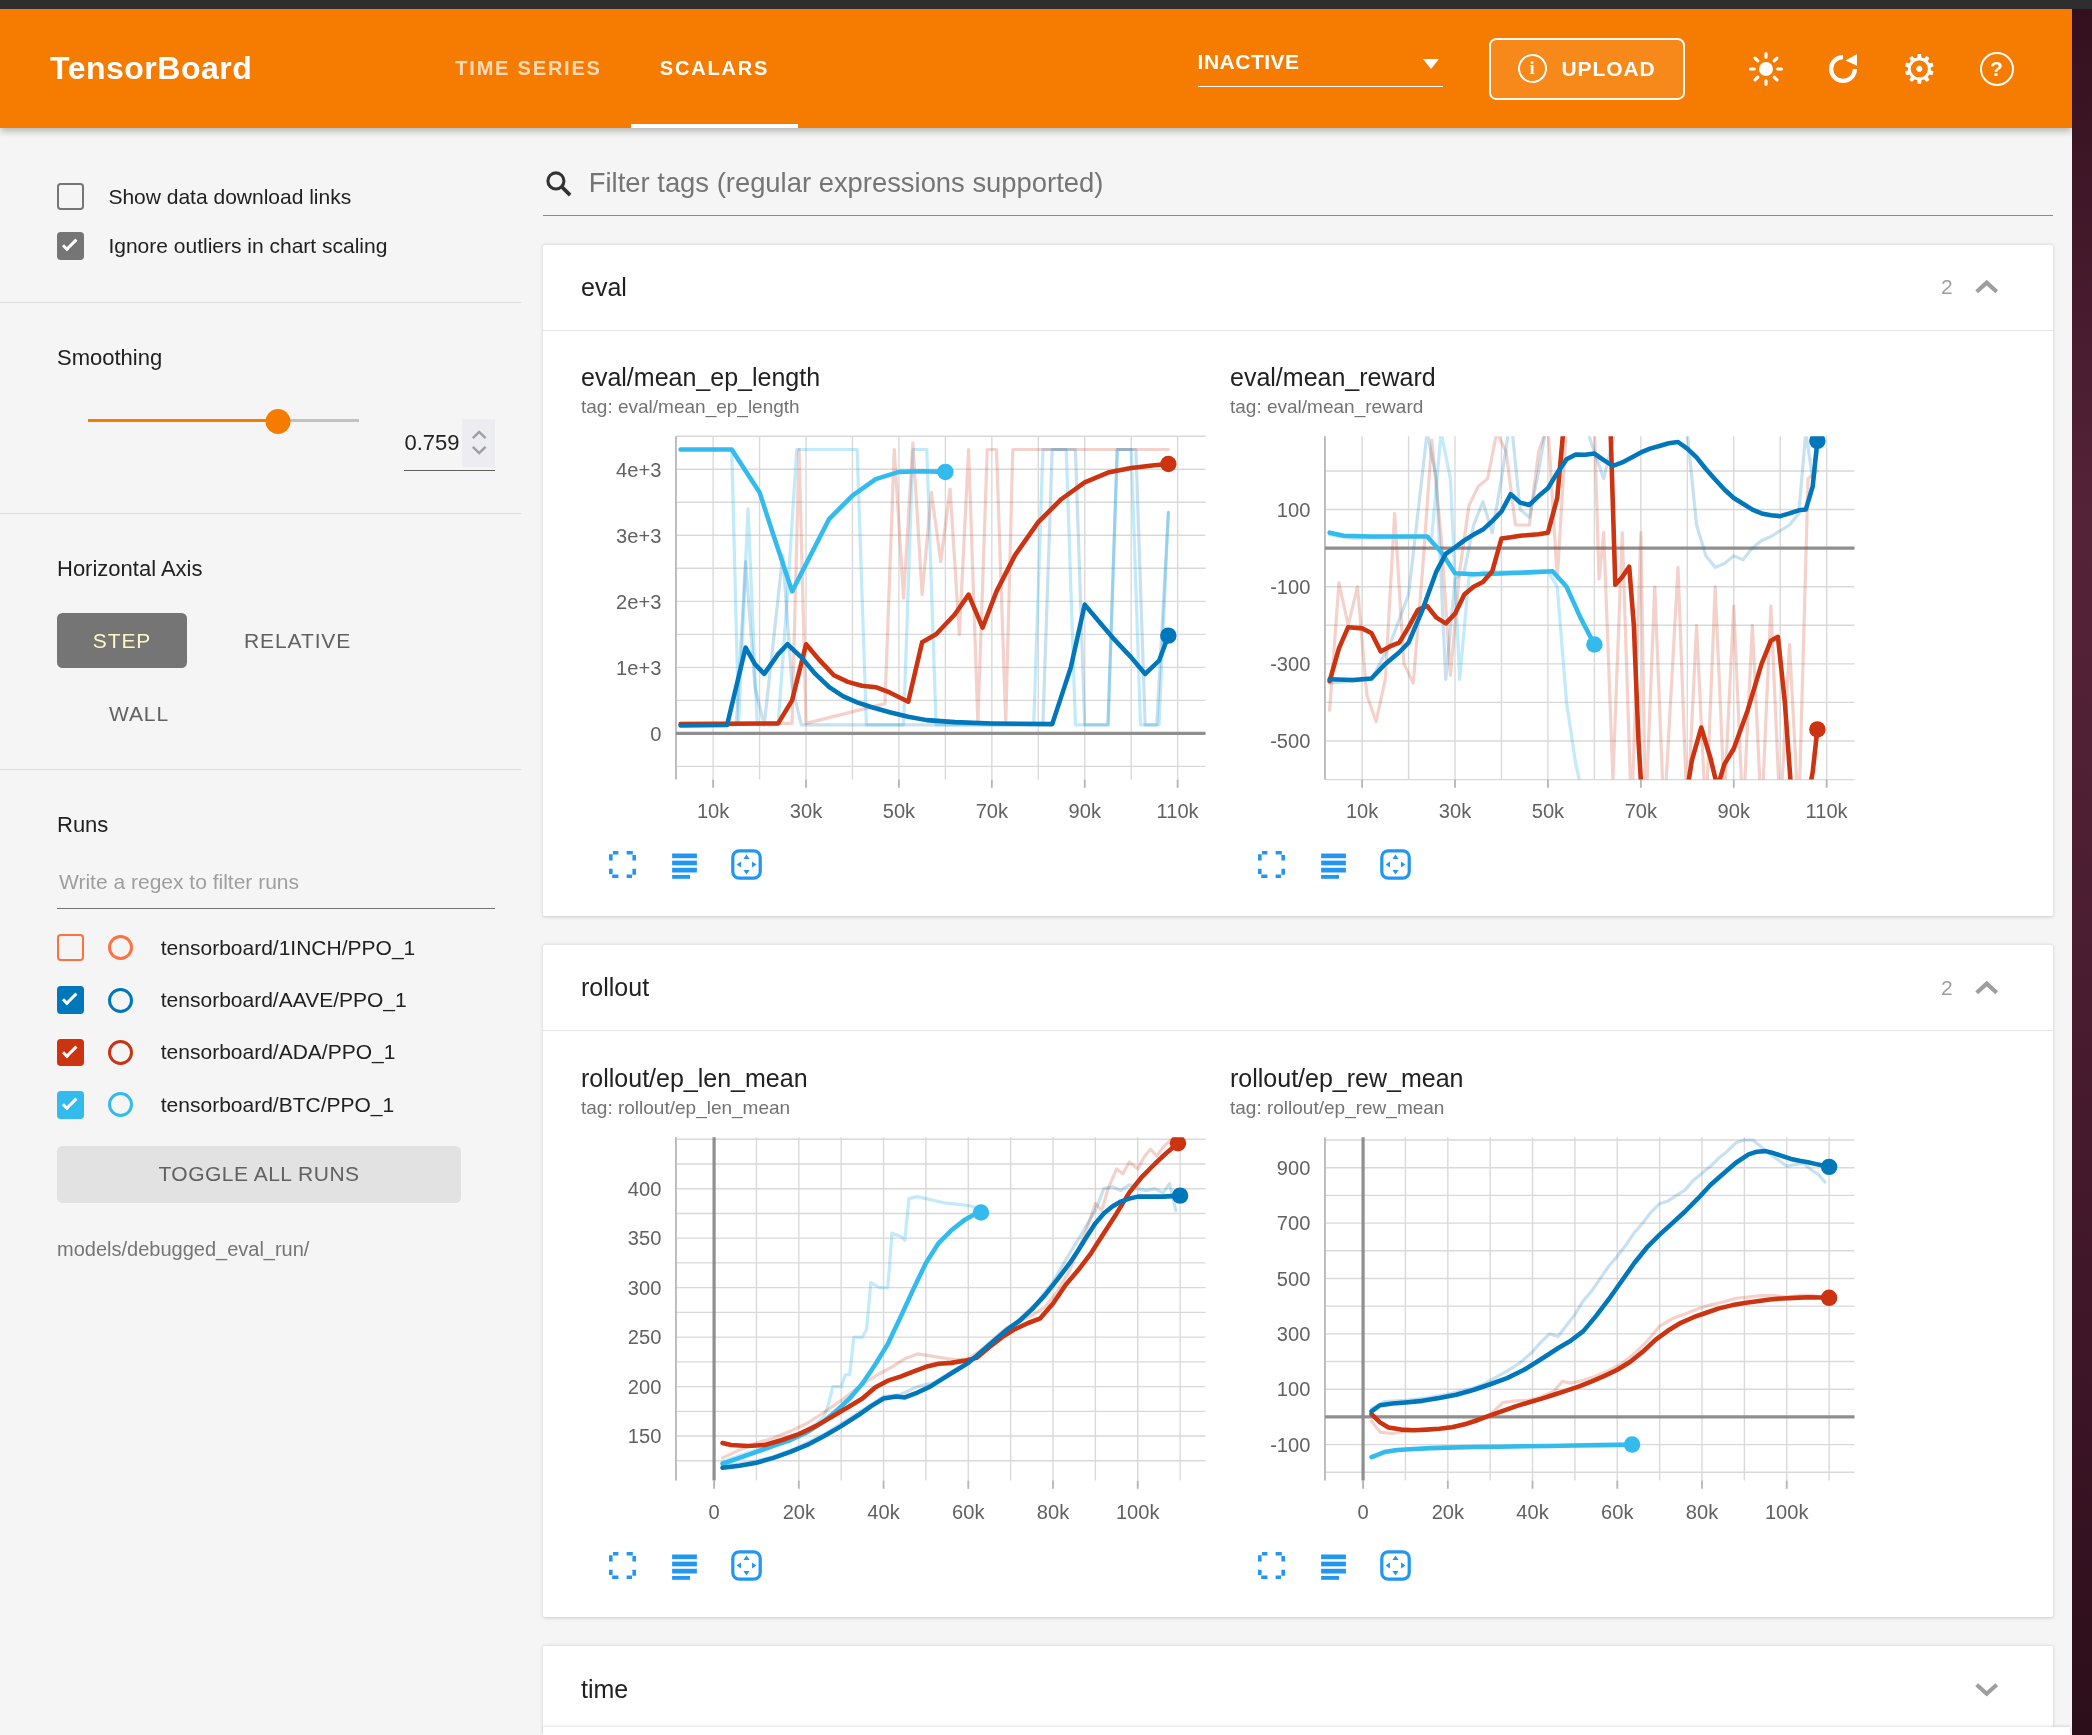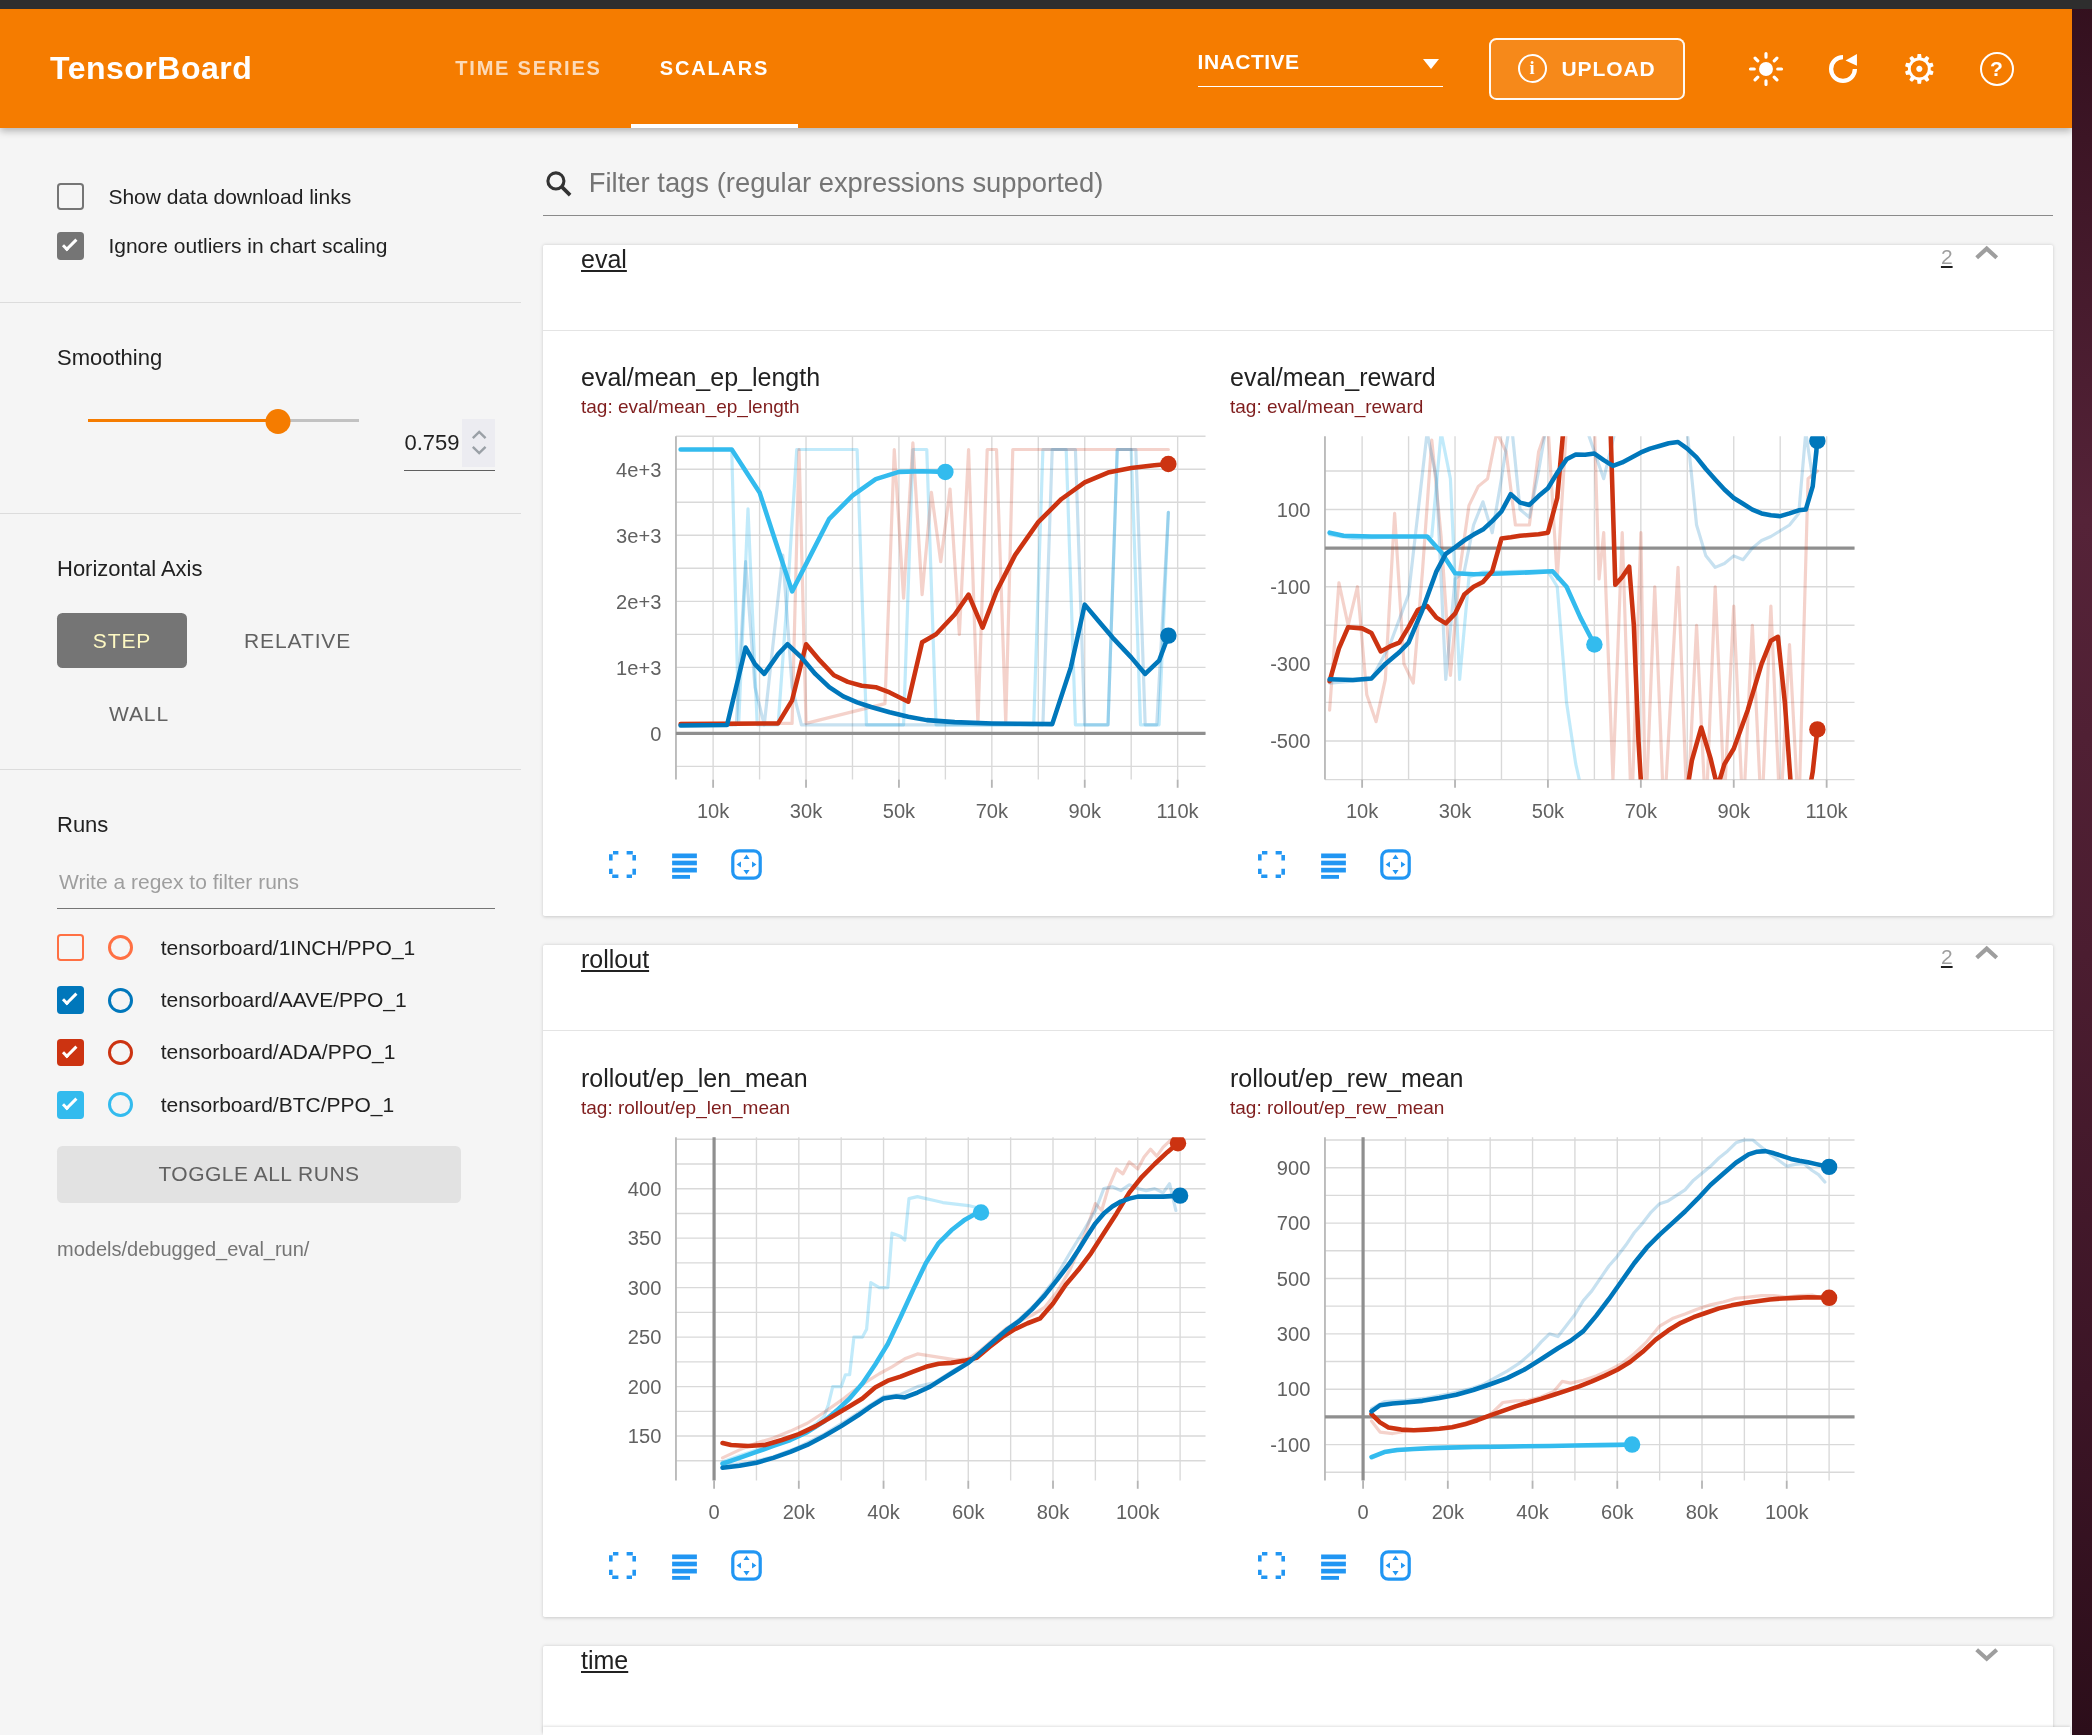--- a/index.html
+++ b/index.html
@@ -82,28 +82,28 @@
     color:#616161; font-size:21px; letter-spacing:0.5px; font-family:inherit; cursor:pointer; }
   .subdir { margin-top:35px; font-size:20px; color:#757575; }
 
   
   .main { position:absolute; left:521px; top:128px; width:1552px; height:1607px; padding:38px 20px 0 22px; overflow:hidden; }
   .filter-row { display:flex; align-items:center; border-bottom:1.8px solid #8a8a8a; padding-bottom:14.6px; }
   .filter-row svg { flex:none; margin-right:12.8px; }
   .filter-row input { flex:1; border:none; outline:none; background:transparent; font-size:27.4px; font-family:inherit; color:#212121; }
   .filter-row input::placeholder { color:#757575; }
   .card { background:#fff; box-shadow:0 0.9px 3.7px rgba(0,0,0,.18); margin-top:29px; border-radius:1.8px; }
-  .card-hdr { height:86px; display:flex; align-items:flex-start; padding:0 53px 0 38px; border-bottom:0.9px solid #e4e4e4; cursor:pointer;text-decoration:underline; }
+  .card-hdr { height:86px; display:flex; align-items:center; padding:0 53px 0 38px; border-bottom:0.9px solid #e4e4e4; cursor:pointer; }
   .card-hdr .name { font-size:25px; color:#212121; }
   .card-hdr .count { margin-left:auto; font-size:21px; color:#9e9e9e; margin-right:20px; }
   .card-hdr .count.hidden { visibility:hidden; }
   .charts-wrap { display:flex; padding:20px 18.3px 31px 38px; }
   .chart-block { width:649px; flex:none; }
   .chart-title { font-size:25px; color:#212121; margin:12.8px 0 3.7px 0; }
-  .chart-tag { font-size:19px; color:#7f1d1d; margin-bottom:7.3px; }
+  .chart-tag { font-size:19px; color:#737373; margin-bottom:7.3px; }
   .tick { font-size:22px; fill:#616161; font-family:"Liberation Sans",sans-serif; }
   .chart-icons { display:flex; gap:20px; margin-top:9.1px; padding-left:20px; }
   .chart-icon { width:42px; height:42px; display:flex; align-items:center; justify-content:center; cursor:pointer; }
   .bottom-sliver { position:absolute; left:543px; right:22px; bottom:0; height:8.2px; background:#fff; box-shadow:0 -0.9px 2.7px rgba(0,0,0,.12); }
 </style>
 </head>
 <body>
 
 <div class="top-strip"></div>
 <div class="desktop-strip"></div>

